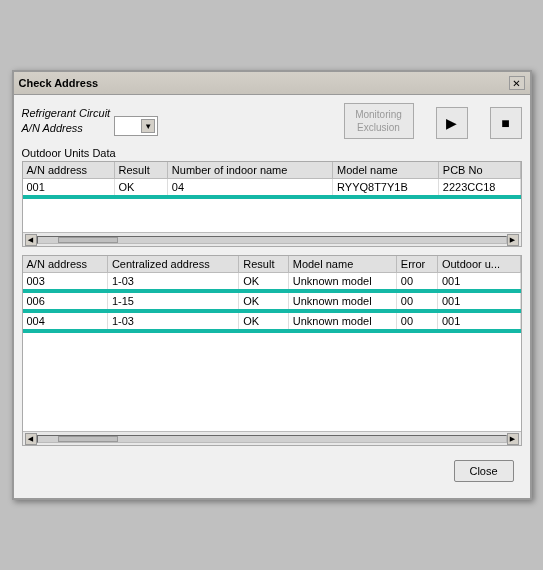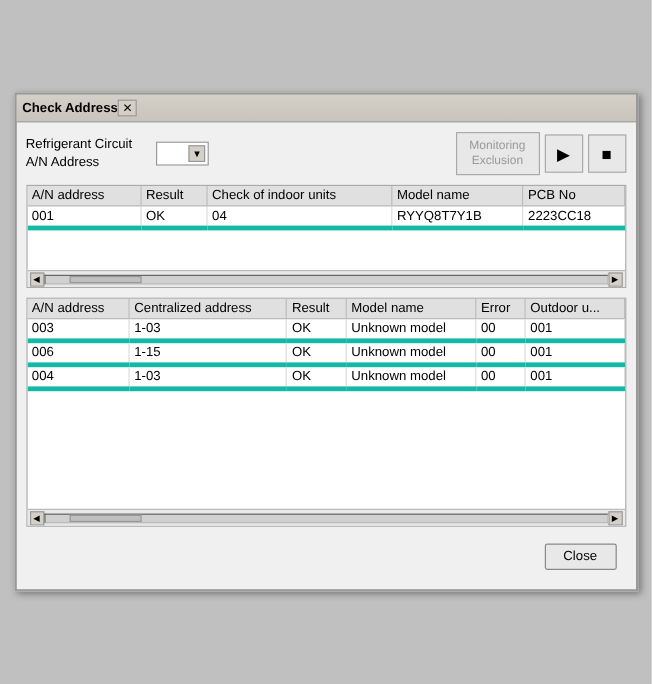--- a/index.html
+++ b/index.html
@@ -18,21 +18,21 @@
       background: #f0f0f0;
       border: 2px solid #999;
       box-shadow: 2px 2px 6px rgba(0,0,0,0.4);
     }
     .titlebar {
       background: linear-gradient(to bottom, #d4d0c8, #c8c4bc);
       border-bottom: 1px solid #999;
       padding: 4px 5px;
       display: flex;
       align-items: center;
-      justify-content: flex-start;
+      justify-content: space-between;
     }
     .titlebar-title {
       font-size: 11px;
       font-weight: bold;
       color: #000;
     }
     .titlebar-close {
       width: 16px;
       height: 14px;
       background: #d4d0c8;
@@ -47,22 +47,23 @@
       padding: 8px;
     }
     .top-controls {
       display: flex;
       align-items: center;
       justify-content: space-between;
       margin-bottom: 8px;
     }
     .left-controls {
       display: flex;
-      align-items: center;
-      gap: 20px;
+      align-items: flex-end;
+      gap: 4px;
+      font-style: italic;
     }
     .label-block {
       font-size: 11px;
       line-height: 1.4;
     }
     .combo-box {
       width: 44px;
       height: 20px;
       background: #fff;
       border: 1px solid #999;
@@ -77,22 +78,22 @@
       height: 14px;
       background: #d4d0c8;
       border: 1px solid #999;
       display: flex;
       align-items: center;
       justify-content: center;
       font-size: 8px;
     }
     .right-controls {
       display: flex;
-      align-items: center;
-      gap: 4px;
+      align-items: flex-end;
+      gap: 22px;
     }
     .monitoring-btn {
       width: 70px;
       height: 36px;
       background: #e8e8e8;
       border: 1px solid #aaa;
       display: flex;
       align-items: center;
       justify-content: center;
       text-align: center;
@@ -236,28 +237,29 @@
         <div class="icon-btn">
           <span>▶</span>
         </div>
         <div class="icon-btn">
           <span>■</span>
         </div>
       </div>
     </div>
 
     <div>
+      <div class="section-label">Outdoor Units Data</div>
       <div class="data-table-container">
         <div class="outdoor-table-wrap">
           <table class="data-table">
             <thead>
               <tr>
                 <th>A/N address</th>
                 <th>Result</th>
-                <th>Check of indoor units</th>
+                <th>Number of indoor name</th>
                 <th>Model name</th>
                 <th>PCB No</th>
               </tr>
             </thead>
             <tbody id="outdoor-tbody">
             <tr>
                   <td>001</td>
                   <td>OK</td>
                   <td>04</td>
                   <td>RYYQ8T7Y1B</td>

